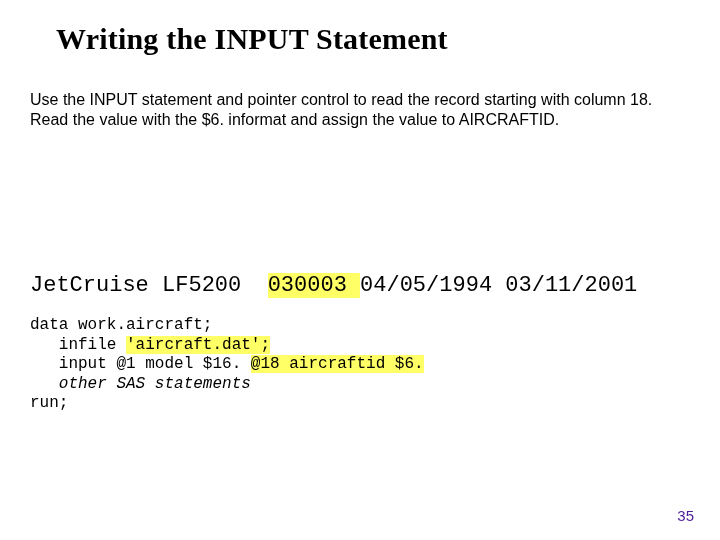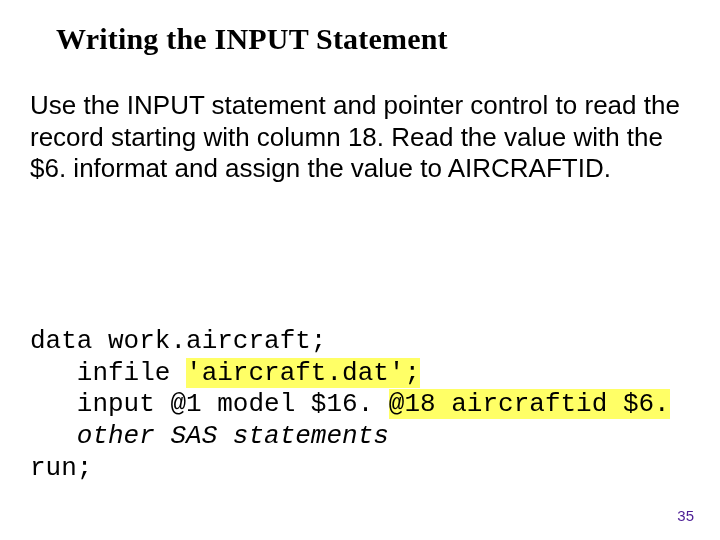--- a/index.html
+++ b/index.html
@@ -26,21 +26,21 @@
     top: 22px;
     left: 56px;
     right: 40px;
     letter-spacing: 0.2px;
   }
   .body-text {
     position: absolute;
     top: 90px;
     left: 30px;
     right: 34px;
-    font-size: 26px;
+    font-size: 16px;
     line-height: 1.22;
   }
   .ruler-block {
     position: absolute;
     top: 180px;
     left: 30px;
     font-family: "Courier New", monospace;
     font-size: 22px;
     line-height: 1.25;
     white-space: pre;
@@ -56,24 +56,23 @@
     white-space: pre;
   }
   .hl {
     background: #ffff66;
   }
   .code-block {
     position: absolute;
     top: 316px;
     left: 30px;
     font-family: "Courier New", monospace;
-    font-size: 26px;
+    font-size: 16px;
     line-height: 1.22;
     white-space: pre;
-    margin-top: 10px;
   }
   .italic { font-style: italic; }
   .page-num {
     position: absolute;
     right: 26px;
     bottom: 16px;
     color: #4c1d95;
     font-family: Verdana, Arial, sans-serif;
     font-size: 15px;
   }
@@ -81,20 +80,21 @@
 </head>
 <body>
 
 <div class="slide">
 
   <div class="title">Writing the INPUT Statement</div>
 
   <div class="body-text">Use the INPUT statement and pointer control to read the record starting with column 18.  Read the value with the $6. informat and assign the value to AIRCRAFTID.</div>
 
 
+  <div class="data-line"><span>JetCruise LF5200</span><span>  </span><span class="hl">030003 </span><span>04/05/1994 03/11/2001</span></div>
 
   <div class="code-block"><span>data work.aircraft;</span>
 <span>   infile </span><span class="hl">'aircraft.dat';</span>
 <span>   input @1 model $16. </span><span class="hl">@18 aircraftid $6.</span>
 <span class="italic">   other SAS statements</span>
 <span>run;</span></div>
 
   <div class="page-num">35</div>
 
 </div>

